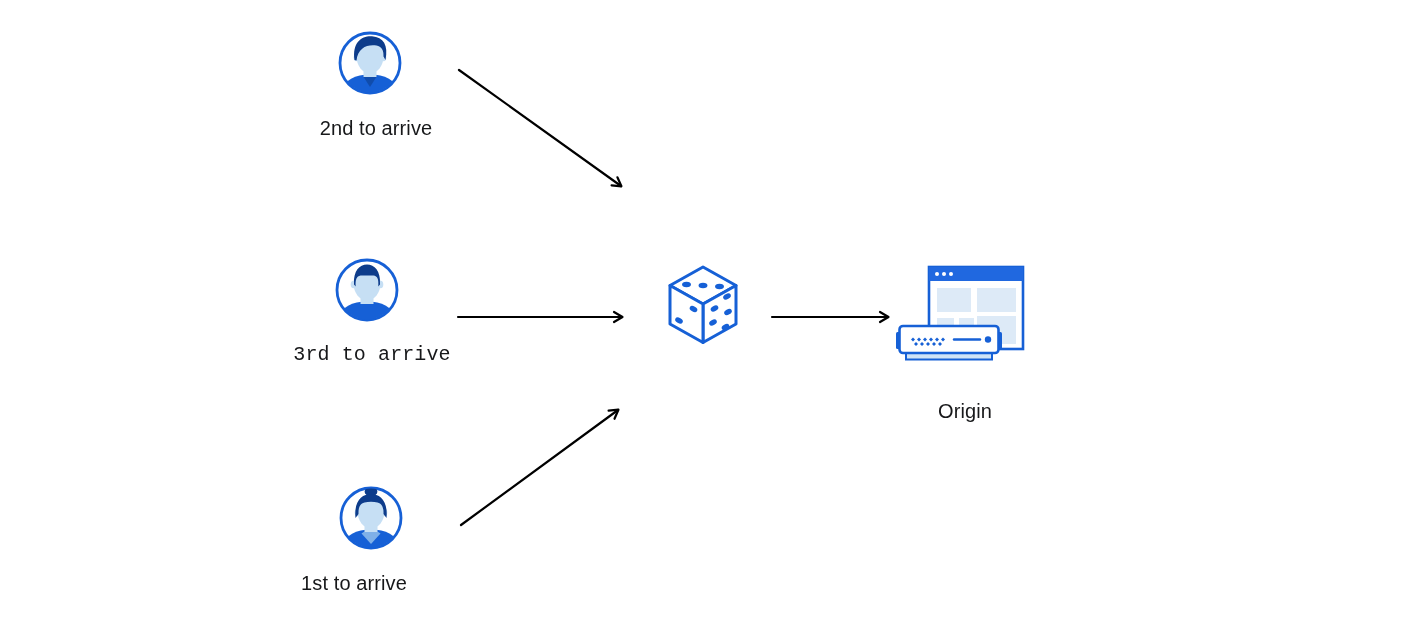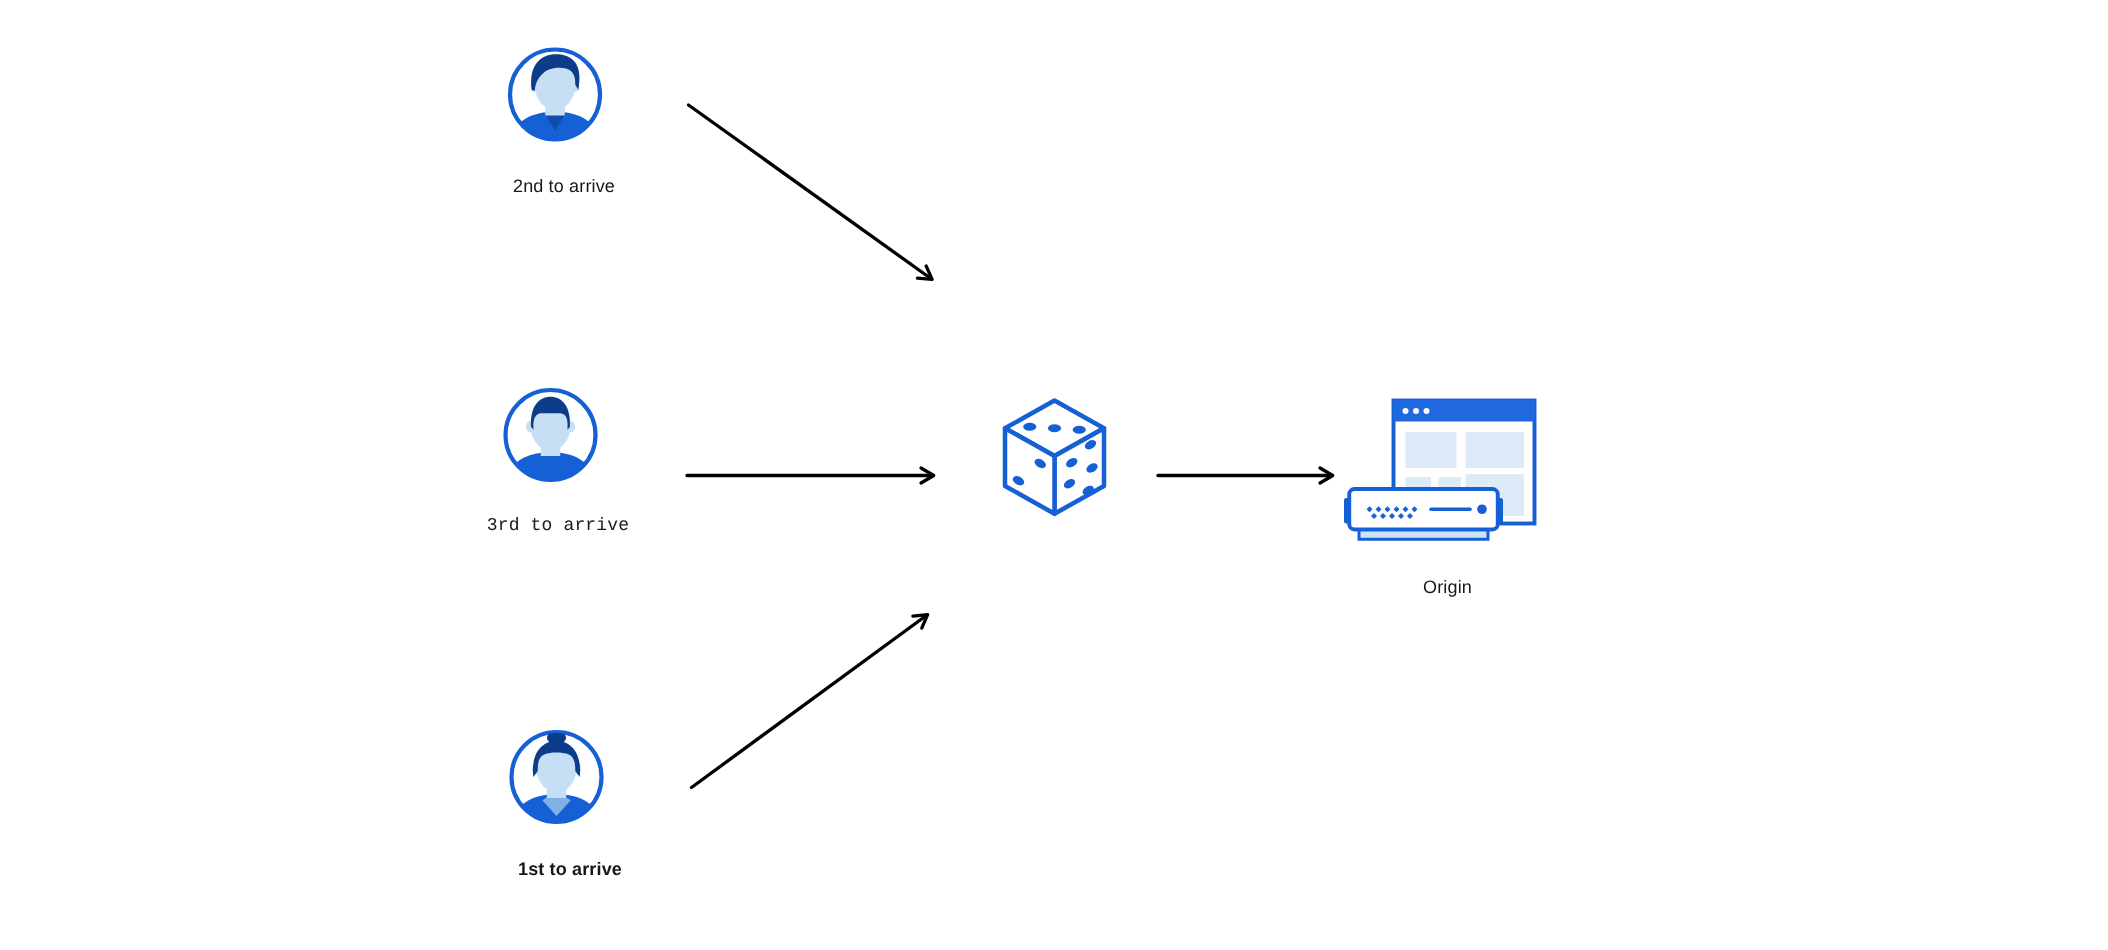--- a/index.html
+++ b/index.html
@@ -9,21 +9,21 @@
     height: 633px;
     background: var(--background, #ffffff);
     font-family: "Liberation Sans", sans-serif;
     overflow: hidden;
   }
   .node { position: absolute; }
   .node-label {
     position: absolute;
     transform: translateX(-50%);
     white-space: nowrap;
-    font-size: 12px;
+    font-size: 20px;
     color: var(--label-text, #17181a);
     letter-spacing: 0.1px;
   }
   .arrows { position: absolute; left: 0; top: 0; width: 1405px; height: 633px; }
   .arrow-line { stroke: var(--arrow, #000); stroke-width: 2.2; stroke-linecap: round; fill: none; }
   .ah { stroke: var(--arrow, #000); stroke-width: 2.2; stroke-linecap: round; stroke-linejoin: round; fill: none; }
 
   
   .sv-stroke  { stroke: var(--primary-blue, #1660d6); }
   .sv-fillb   { fill: var(--primary-blue, #1660d6); }
@@ -107,21 +107,21 @@
         <path class="sv-chest" d="M23.5,48.5 L33,59 L42.5,48.5 C39.5,46.3 36.3,45.5 33,45.5 C29.7,45.5 26.5,46.3 23.5,48.5 Z"></path>
         <rect class="sv-face" x="26.5" y="30" width="13" height="17"></rect>
         <path class="sv-face" d="M33,11.5 C41.5,11.5 46.5,18 46.5,26.5 C46.5,35.5 40.5,43.5 33,43.5 C25.5,43.5 19.5,35.5 19.5,26.5 C19.5,18 24.5,11.5 33,11.5 Z"></path>
         <ellipse class="sv-face" cx="19.3" cy="27.5" rx="2.6" ry="3.8"></ellipse>
         <ellipse class="sv-face" cx="46.7" cy="27.5" rx="2.6" ry="3.8"></ellipse>
         <ellipse class="sv-navy" cx="33" cy="6.8" rx="6.4" ry="4.6"></ellipse>
         <path class="sv-navy" d="M17.5,33 C15.8,16 24,9 33,9 C42,9 50.2,16 48.5,33 L45.5,29 C45.7,23 44.5,18.8 39.5,17.4 C35.8,16.4 30.2,16.4 26.5,17.4 C21.5,18.8 20.3,23 20.5,29 Z"></path>
       </g>
     </svg>
   </div>
-  <div class="node-label" style="left:380px; top:572px;font-weight:bold;">1st to arrive</div>
+  <div class="node-label" style="left:354px; top:572px;">1st to arrive</div>
 
   <div class="node" style="left:666px; top:264px; width:74px; height:84px;">
     <svg viewBox="0 0 74 84" width="74" height="84">
       <g class="sv-stroke" style="fill:#fff" stroke-width="3" stroke-linejoin="round">
         <path d="M37,3 L70,21.5 L37,40 L4,21.5 Z"></path>
         <path d="M37,40 L70,21.5 L70,60 L37,78.5 Z"></path>
         <path d="M4,21.5 L37,40 L37,78.5 L4,60 Z"></path>
       </g>
       <g class="sv-fillb">
         <ellipse cx="20.5" cy="20.5" rx="4.4" ry="2.7"></ellipse>
@@ -170,15 +170,15 @@
             <path d="M26,80 l2,2 l-2,2 l-2,-2 Z"></path>
           <path d="M32,80 l2,2 l-2,2 l-2,-2 Z"></path>
             <path d="M38,80 l2,2 l-2,2 l-2,-2 Z"></path>
           <path d="M44,80 l2,2 l-2,2 l-2,-2 Z"></path>
         </g>
         <line x1="58" y1="77.5" x2="84" y2="77.5" class="sv-stroke" stroke-width="2.4" stroke-linecap="round"></line>
         <circle cx="92" cy="77.5" r="3.2" class="sv-fillb"></circle>
       </g>
     </svg>
   </div>
-  <div class="node-label" style="left:965px; top:384px;">Origin</div>
+  <div class="node-label" style="left:965px; top:400px;">Origin</div>
 
 </div>
 
 </body></html>

